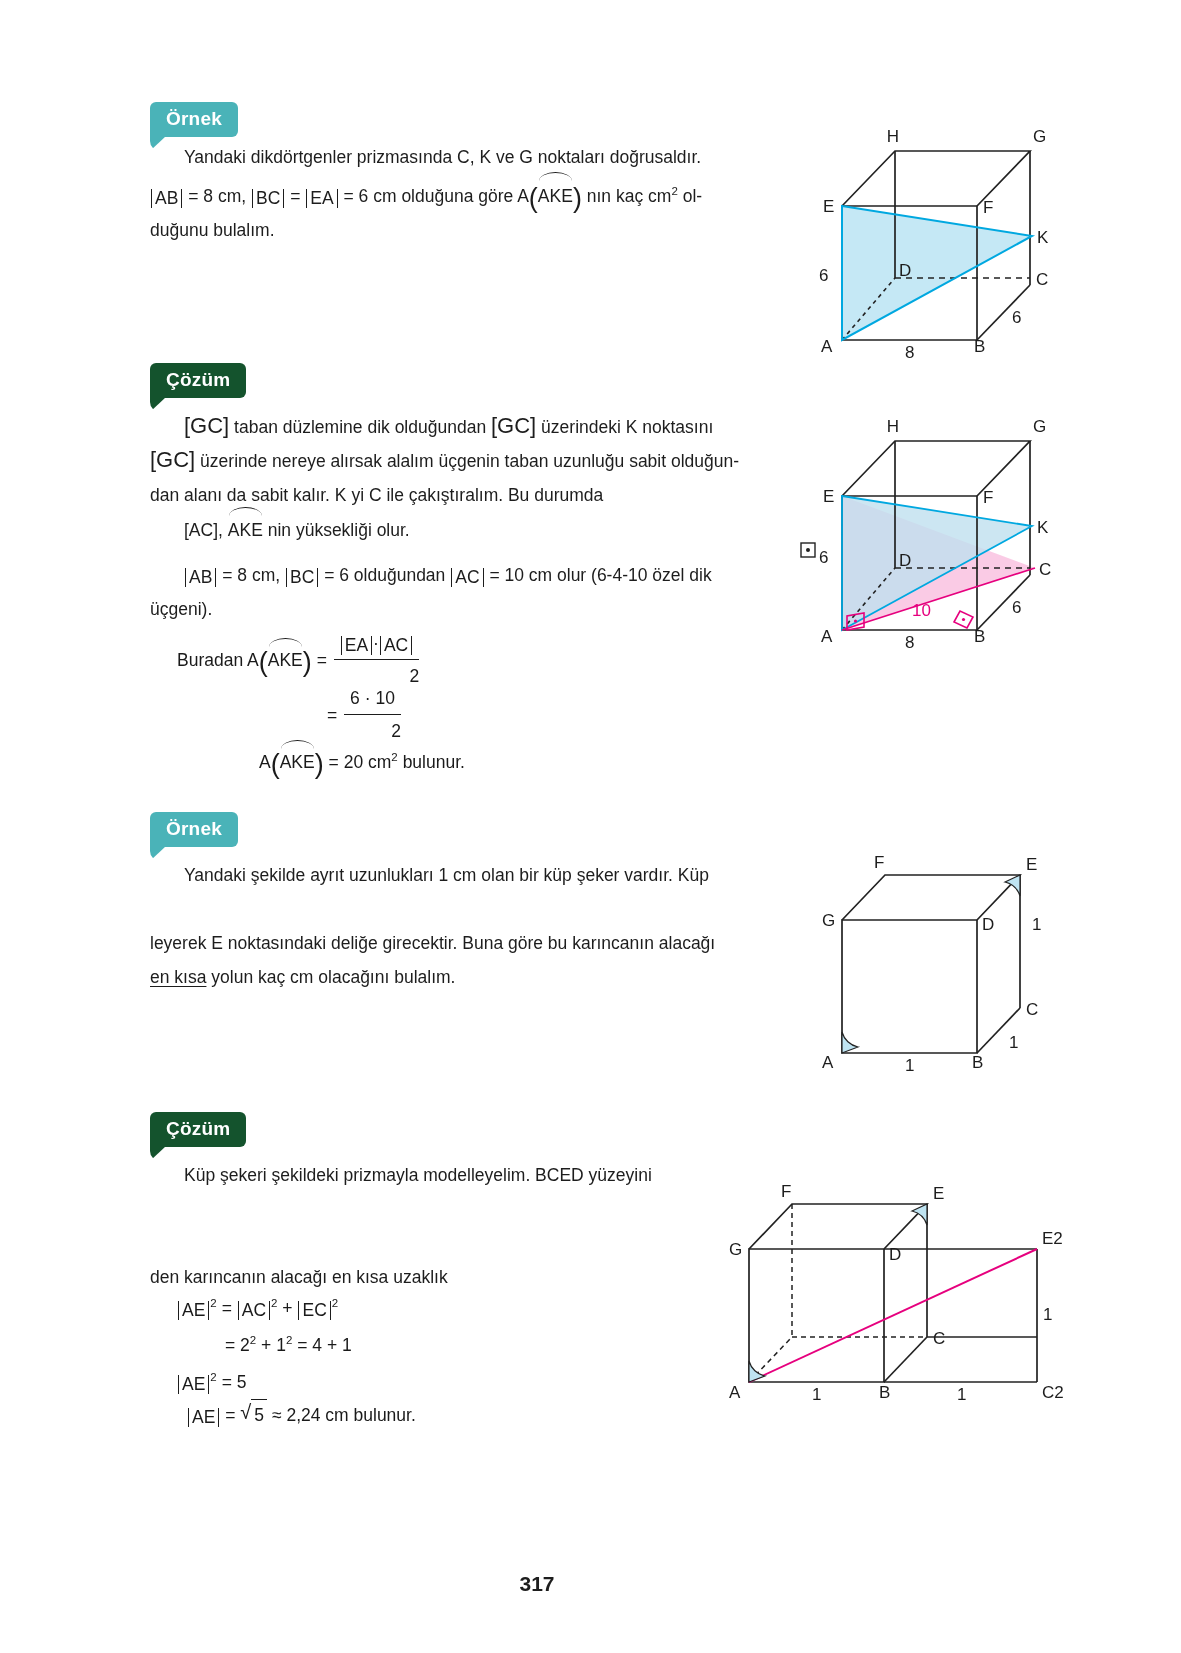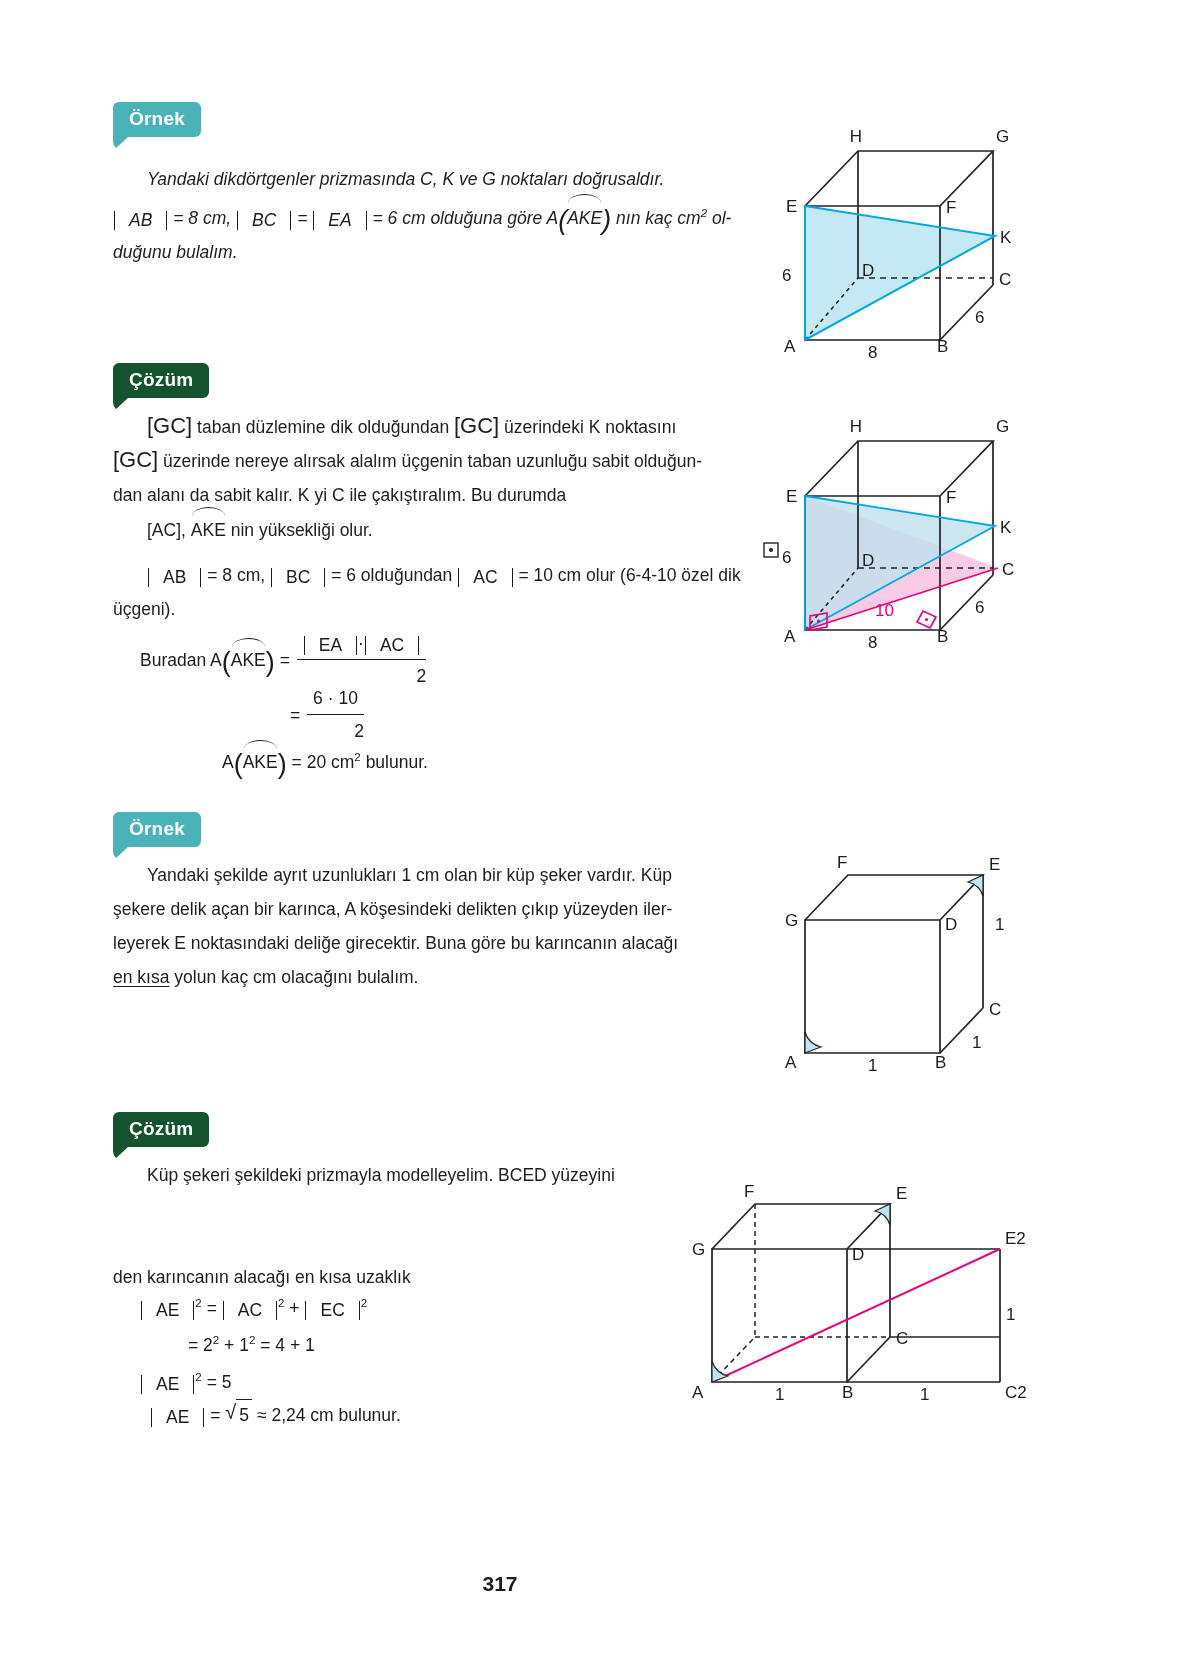--- a/index.html
+++ b/index.html
@@ -4,21 +4,21 @@
 <style>
   html,body{margin:0;padding:0;}
   body{
     width:1181px;height:1653px;
     background:#ffffff;
     font-family:"Liberation Sans", sans-serif;
     color:#1a1a1a;
     position:relative;
     overflow:hidden;
   }
-  .page{position:relative;width:1000px;height:1653px;}
+  .page{position:relative;width:1000px;height:1653px;margin-left:37px;}
 
   
   .tag{
     position:absolute;
     display:inline-block;
     color:#fff;
     font-weight:bold;
     font-size:19px;
     padding:6px 16px 7px 16px;
     border-radius:6px 6px 6px 0;
@@ -45,21 +45,21 @@
     color:#1d1d1d;
   }
   .para .ind{display:inline-block;width:34px;}
   .u{text-decoration:underline;text-underline-offset:3px;}
 
   
   .abs{
     display:inline-block;
     border-left:1.6px solid #1d1d1d;
     border-right:1.6px solid #1d1d1d;
-    padding:0 14px;
+    padding:0 3px;
     line-height:19px;
     margin:0 1px;
     vertical-align:-2px;
   }
   .brk{display:inline-block;font-size:22px;line-height:19px;}
   sup{font-size:11.5px;vertical-align:super;}
 
   
   .arcwrap{position:relative;display:inline-block;padding-top:2px;}
   .arcwrap .arc{
@@ -107,21 +107,21 @@
     font-size:21px;font-weight:bold;color:#1d1d1d;
   }
 </style>
 </head>
 <body>
 
 <div class="page">
 
   <div class="tag teal" style="left:113px;top:102px;">Örnek</div>
 
-  <div class="para" style="left:113px;top:162px;width:650px;font-style:italic;">
+  <div class="para" style="left:113px;top:140px;width:650px;">
     <span class="ind"></span><span>Yandaki  dikdörtgenler  prizmasında  C,  K  ve  G  noktaları  doğrusaldır.</span><br>
     <span class="abs">AB</span>
     <span>= 8 cm,</span>
     <span class="abs">BC</span>
     <span>=</span>
     <span class="abs">EA</span>
     <span>= 6 cm olduğuna göre A</span><span class="paren">(</span><span class="arcwrap"><span class="arc"></span><span>AKE</span></span><span class="paren">)</span>
     <span>nın kaç cm</span><sup>2</sup>
     <span>ol-</span><br>
     <span>duğunu bulalım.</span>
@@ -277,21 +277,21 @@
       <text class="flabel" x="195" y="205">6</text>
       <text class="flabel" x="88" y="240">8</text>
       <text class="flabel pink" x="95" y="208">10</text>
     </svg>
   </div>
 
   <div class="tag teal" style="left:113px;top:812px;">Örnek</div>
 
   <div class="para" style="left:113px;top:858px;width:650px;">
     <span class="ind"></span><span>Yandaki şekilde ayrıt uzunlukları 1 cm olan bir küp şeker vardır. Küp</span><br>
-    <span>şekere delik açan bir karınca, A köşesindeki delikten çıkıp yüzeyden iler-</span><br>
+    <br>
     <span>leyerek E noktasındaki deliğe girecektir. Buna göre bu karıncanın alacağı</span><br>
     <span class="u">en kısa</span>
     <span>yolun kaç cm olacağını bulalım.</span>
   </div>
 
   <div class="fig" style="left:785px;top:848px;">
     <svg width="250" height="225" viewBox="0 0 250 225">
       <g stroke="#222" stroke-width="1.7" fill="none">
 
         <path d="M20,205 L155,205 L155,72 L20,72 Z"></path>

